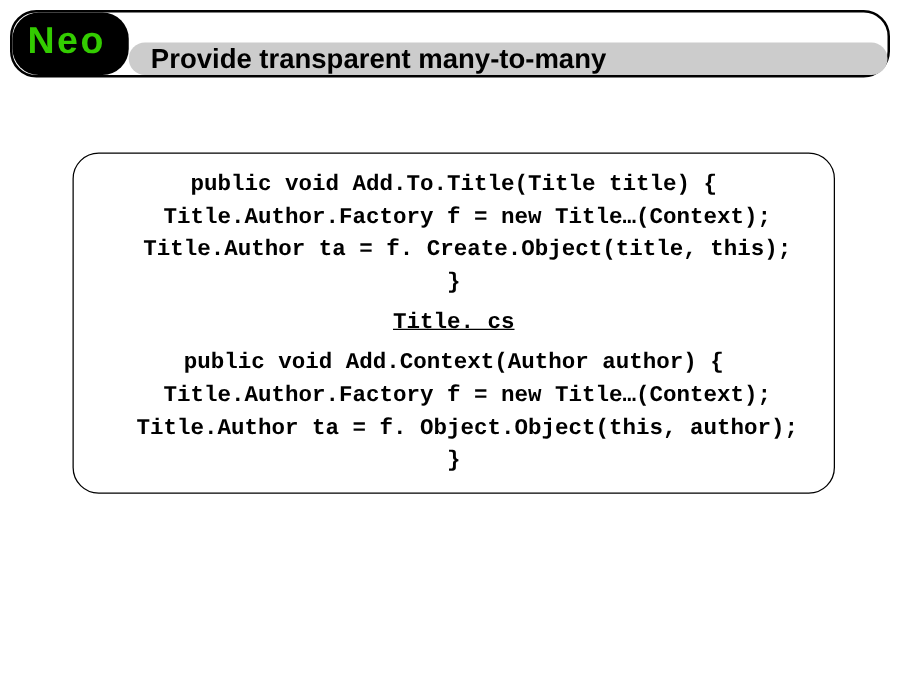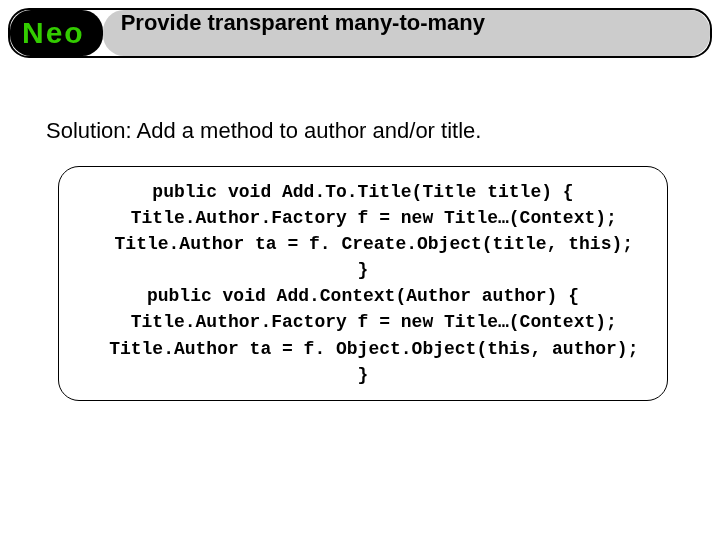--- a/index.html
+++ b/index.html
@@ -25,20 +25,21 @@
   }
   .header-title-box {
     background: #cccccc;
     flex: 1;
     display: flex;
     align-items: flex-start;
     padding-left: 18px;
     font-weight: bold;
     font-size: 22px;
     color: #000000;
+    margin-top: 24px;
   }
   .content {
     padding: 60px 40px 0 46px;
   }
   .solution-line {
     font-size: 22px;
     color: #000000;
     font-family: Verdana, Geneva, sans-serif;
     margin-bottom: 22px;
   }
@@ -76,24 +77,23 @@
 <div class="header">
   <div class="header-logo-box">
     <span>Neo</span>
   </div>
   <div class="header-title-box">
     <span>Provide transparent many-to-many</span>
   </div>
 </div>
 
 <div class="content">
-  <div class="solution-line">Solution: Add a method to author and/or title.</div>
 
 
   <div class="code-box"><span>public void Add.To.Title(Title title) {</span>
 <span>  Title.Author.Factory f = new Title…(Context);</span>
 <span>  Title.Author ta = f. Create.Object(title, this);</span>
 <span>}</span>
-<span>public void Add.Context(Author author) {</span>
+<span class="inner-file">Title. cs</span><span>public void Add.Context(Author author) {</span>
 <span>  Title.Author.Factory f = new Title…(Context);</span>
 <span>  Title.Author ta = f. Object.Object(this, author);</span>
 <span>}</span></div>
 </div>
 
 </body></html>

